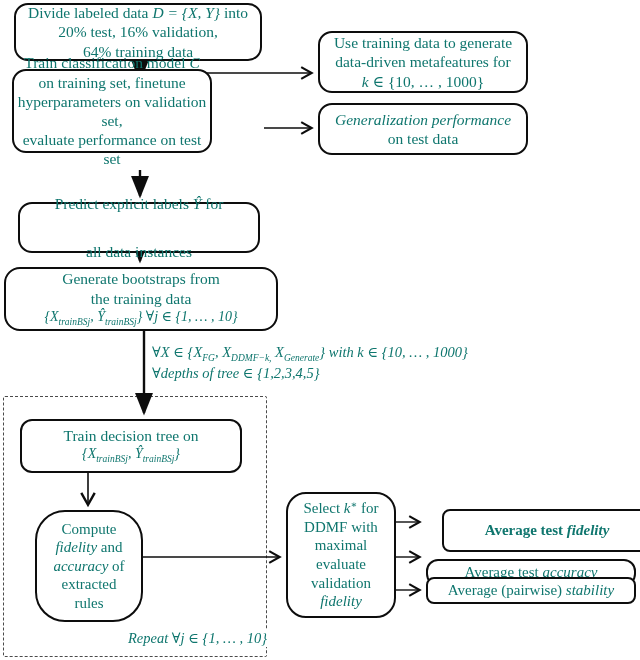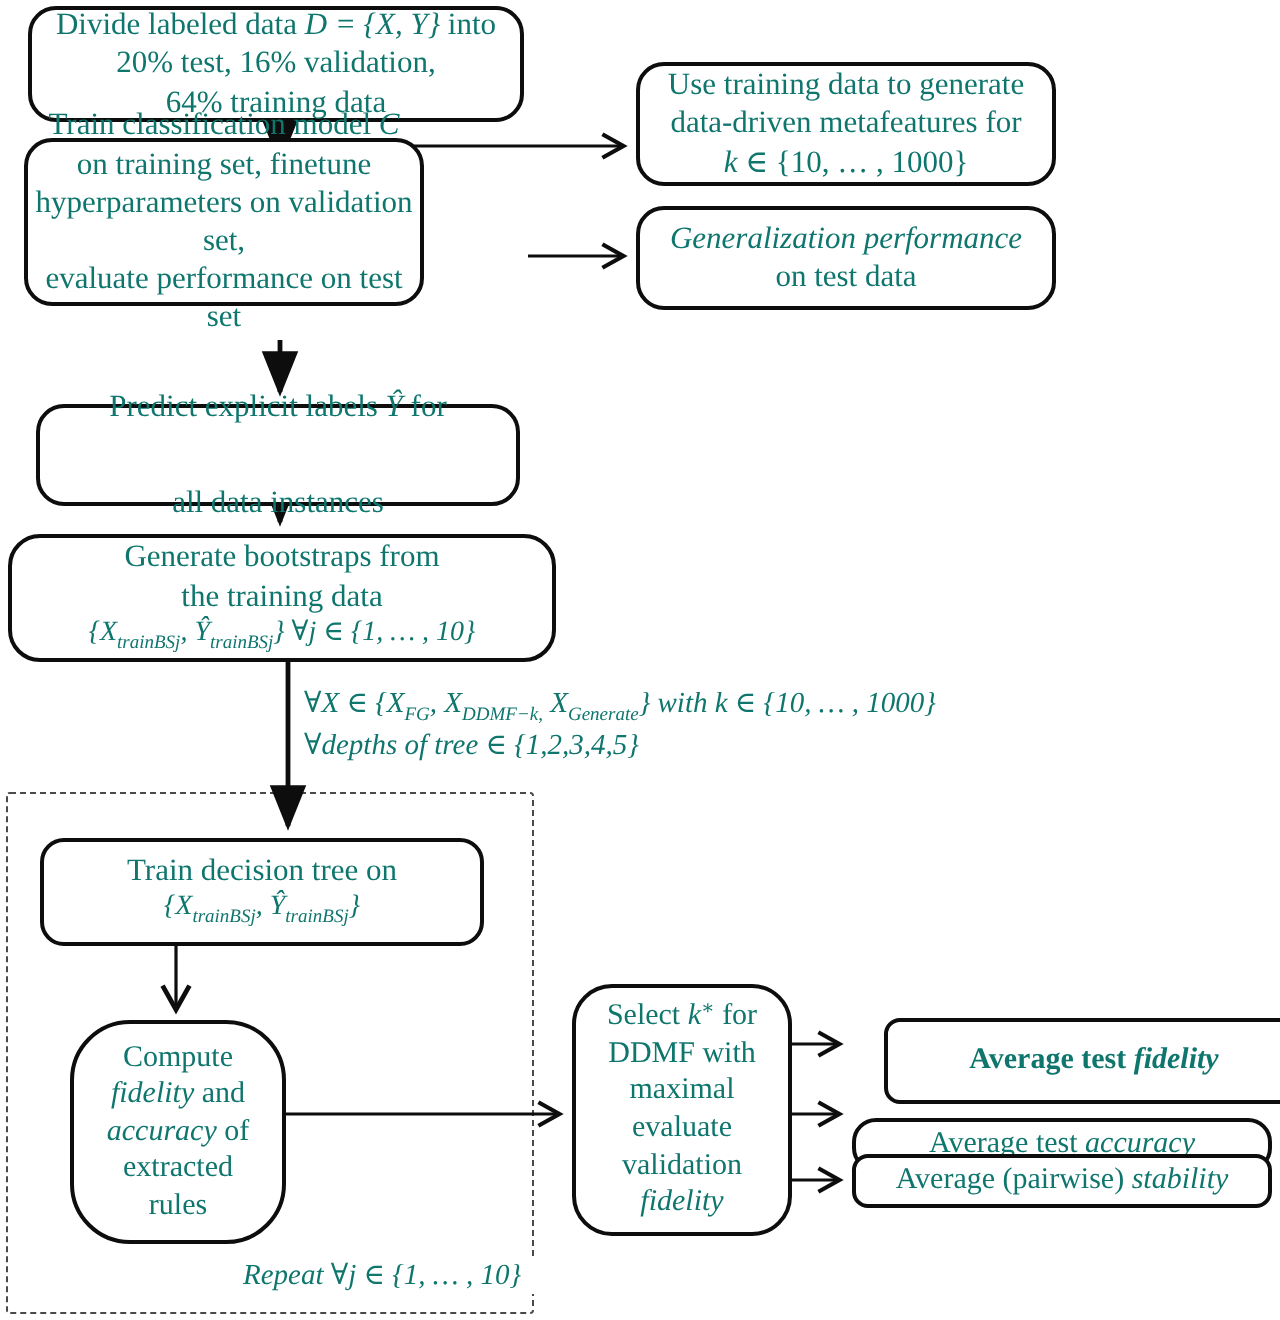--- a/index.html
+++ b/index.html
@@ -117,17 +117,17 @@
   <div class="box" style="left:442px; top:509px; width:210px; height:43px; border-radius:8px; font-size:15px;font-weight:bold;">
     <div><span>Average test </span><span class="i">fidelity</span></div>
   </div>
   <div class="box" style="left:426px; top:544px; width:210px; height:27px; border-radius:12px; font-size:15px;margin-top:15px;">
     <div><span>Average test </span><span class="i">accuracy</span></div>
   </div>
   <div class="box" style="left:426px; top:577px; width:210px; height:27px; border-radius:8px; font-size:15px;justify-content:center;">
     <div><span>Average (pairwise) </span><span class="i">stability</span></div>
   </div>
 
-  <div class="note" style="left:115px; top:630px; width:152px; text-align:center; background:#ffffff;">
+  <div class="note" style="left:115px; top:630px; width:152px; text-align:right; background:#ffffff;">
     <span>Repeat</span><span> ∀j ∈ {1, … , 10}</span>
   </div>
 
 </div>
 
 </body></html>

